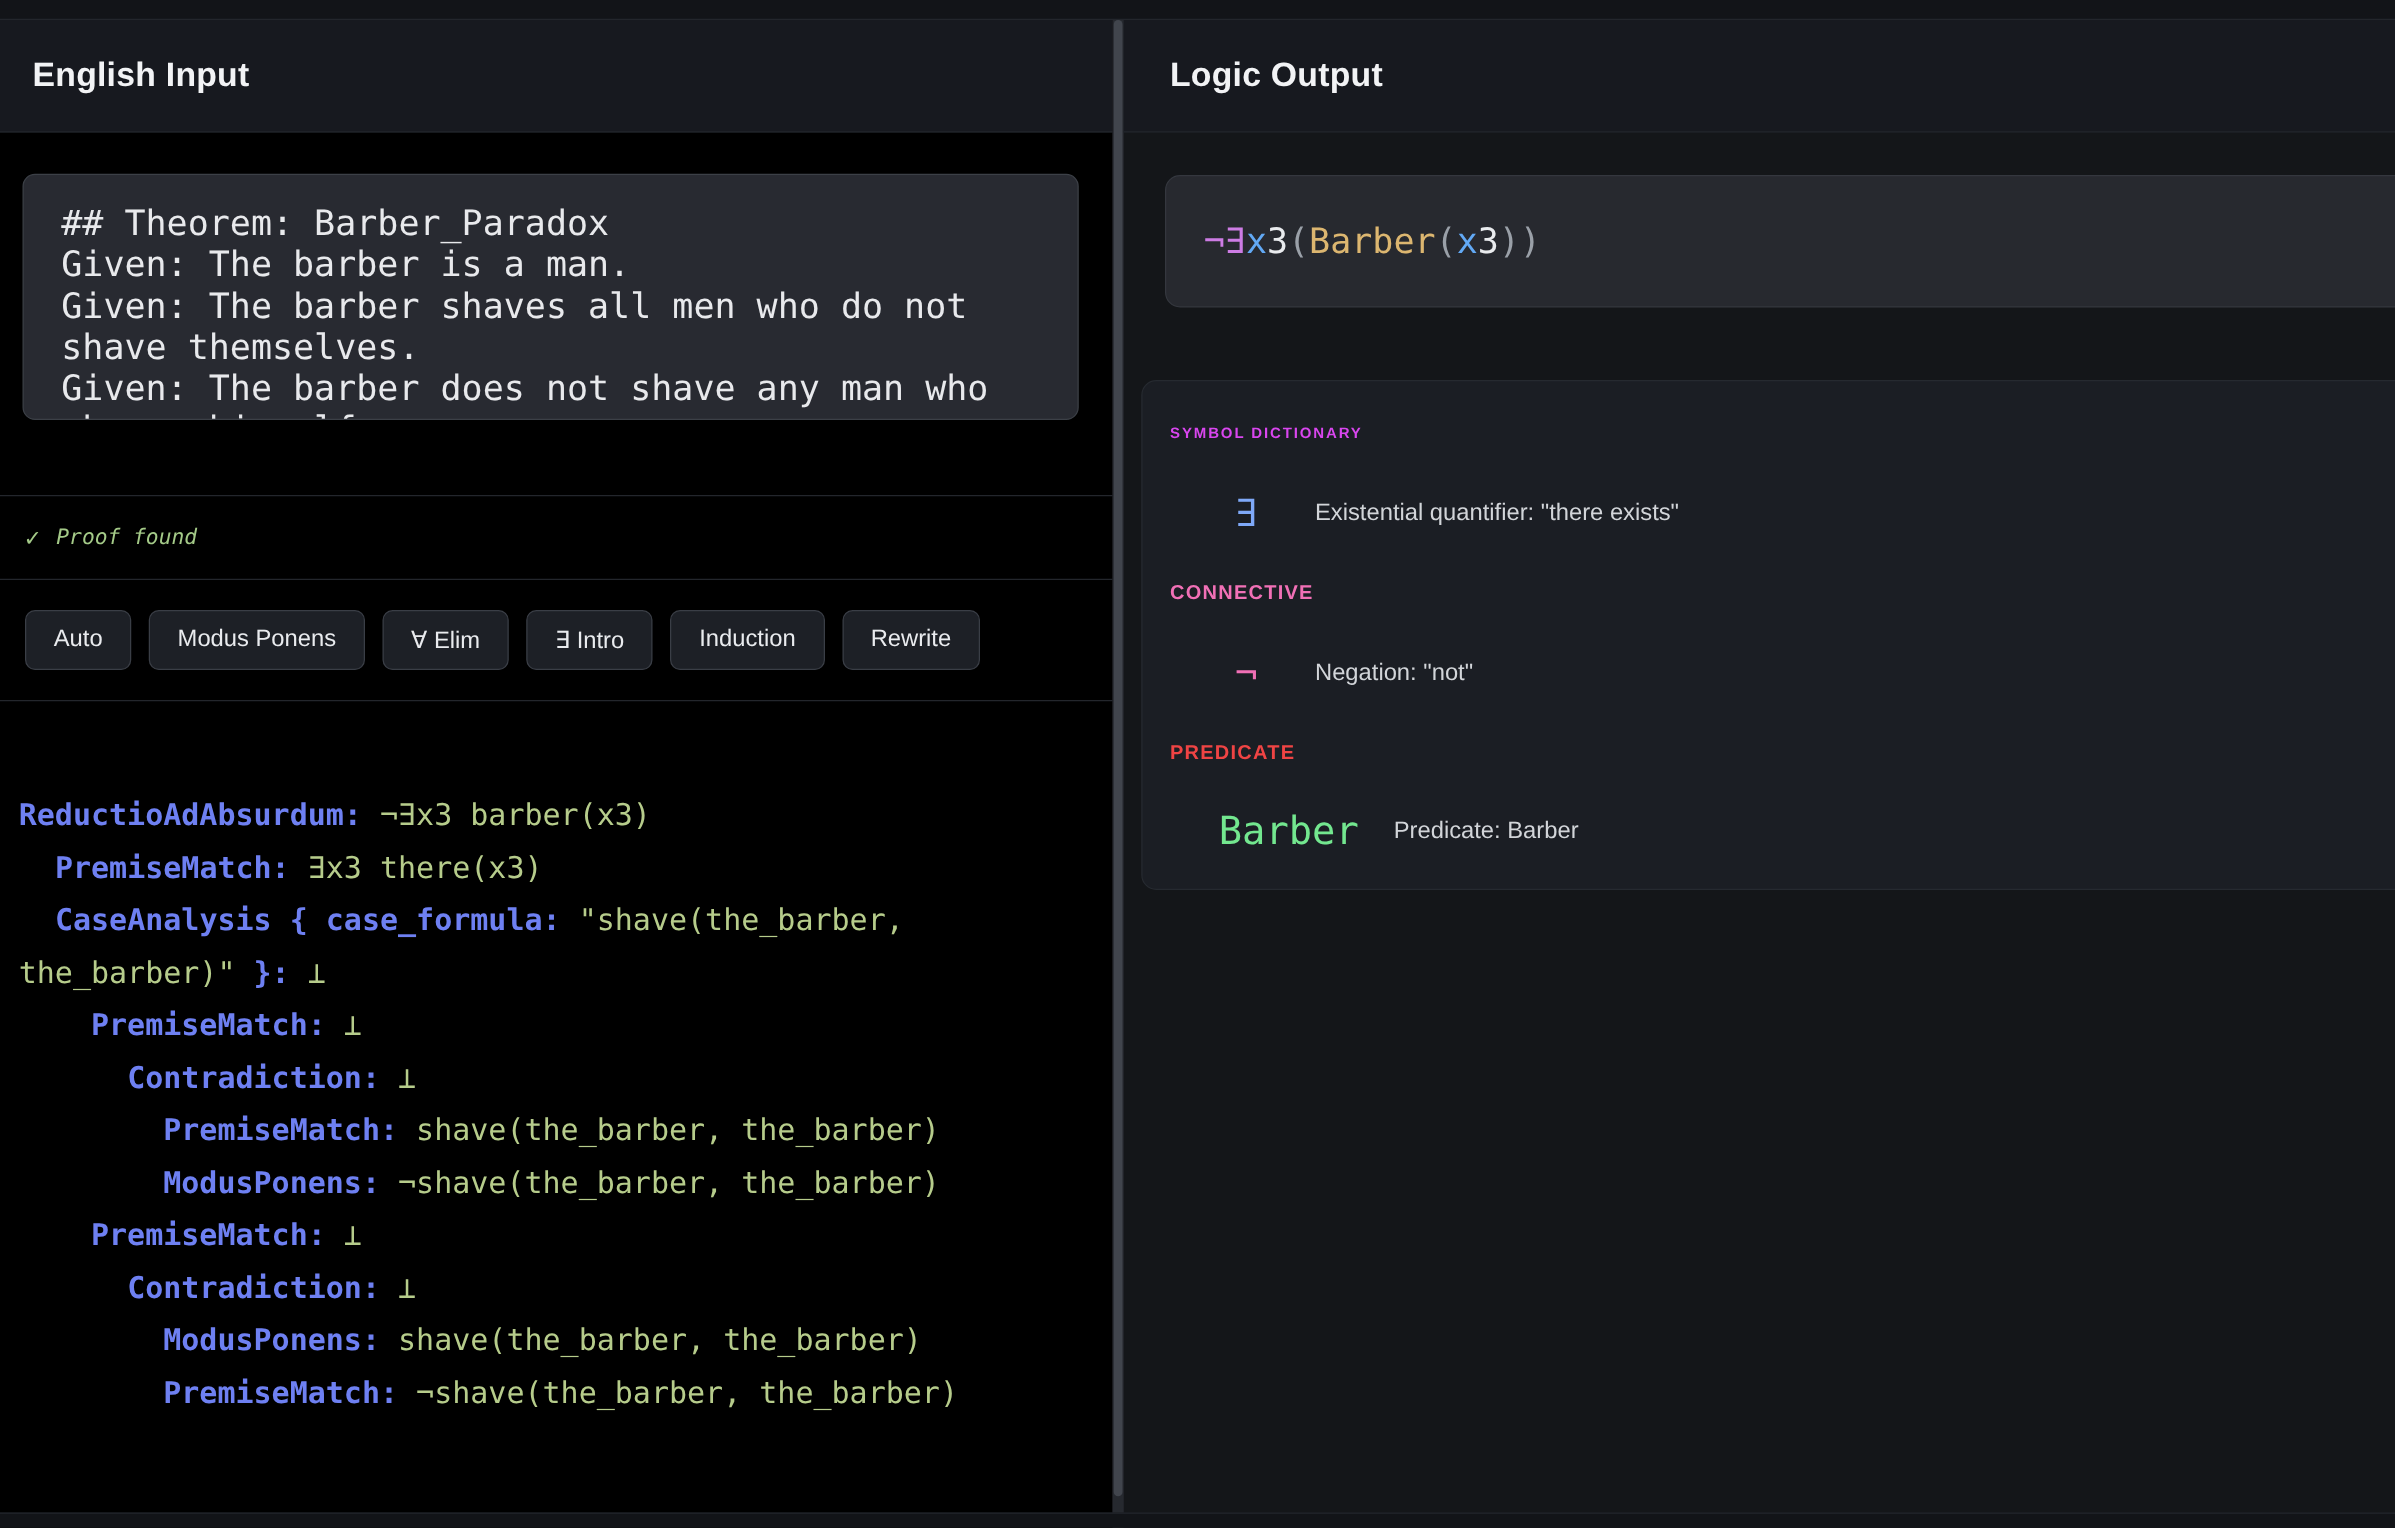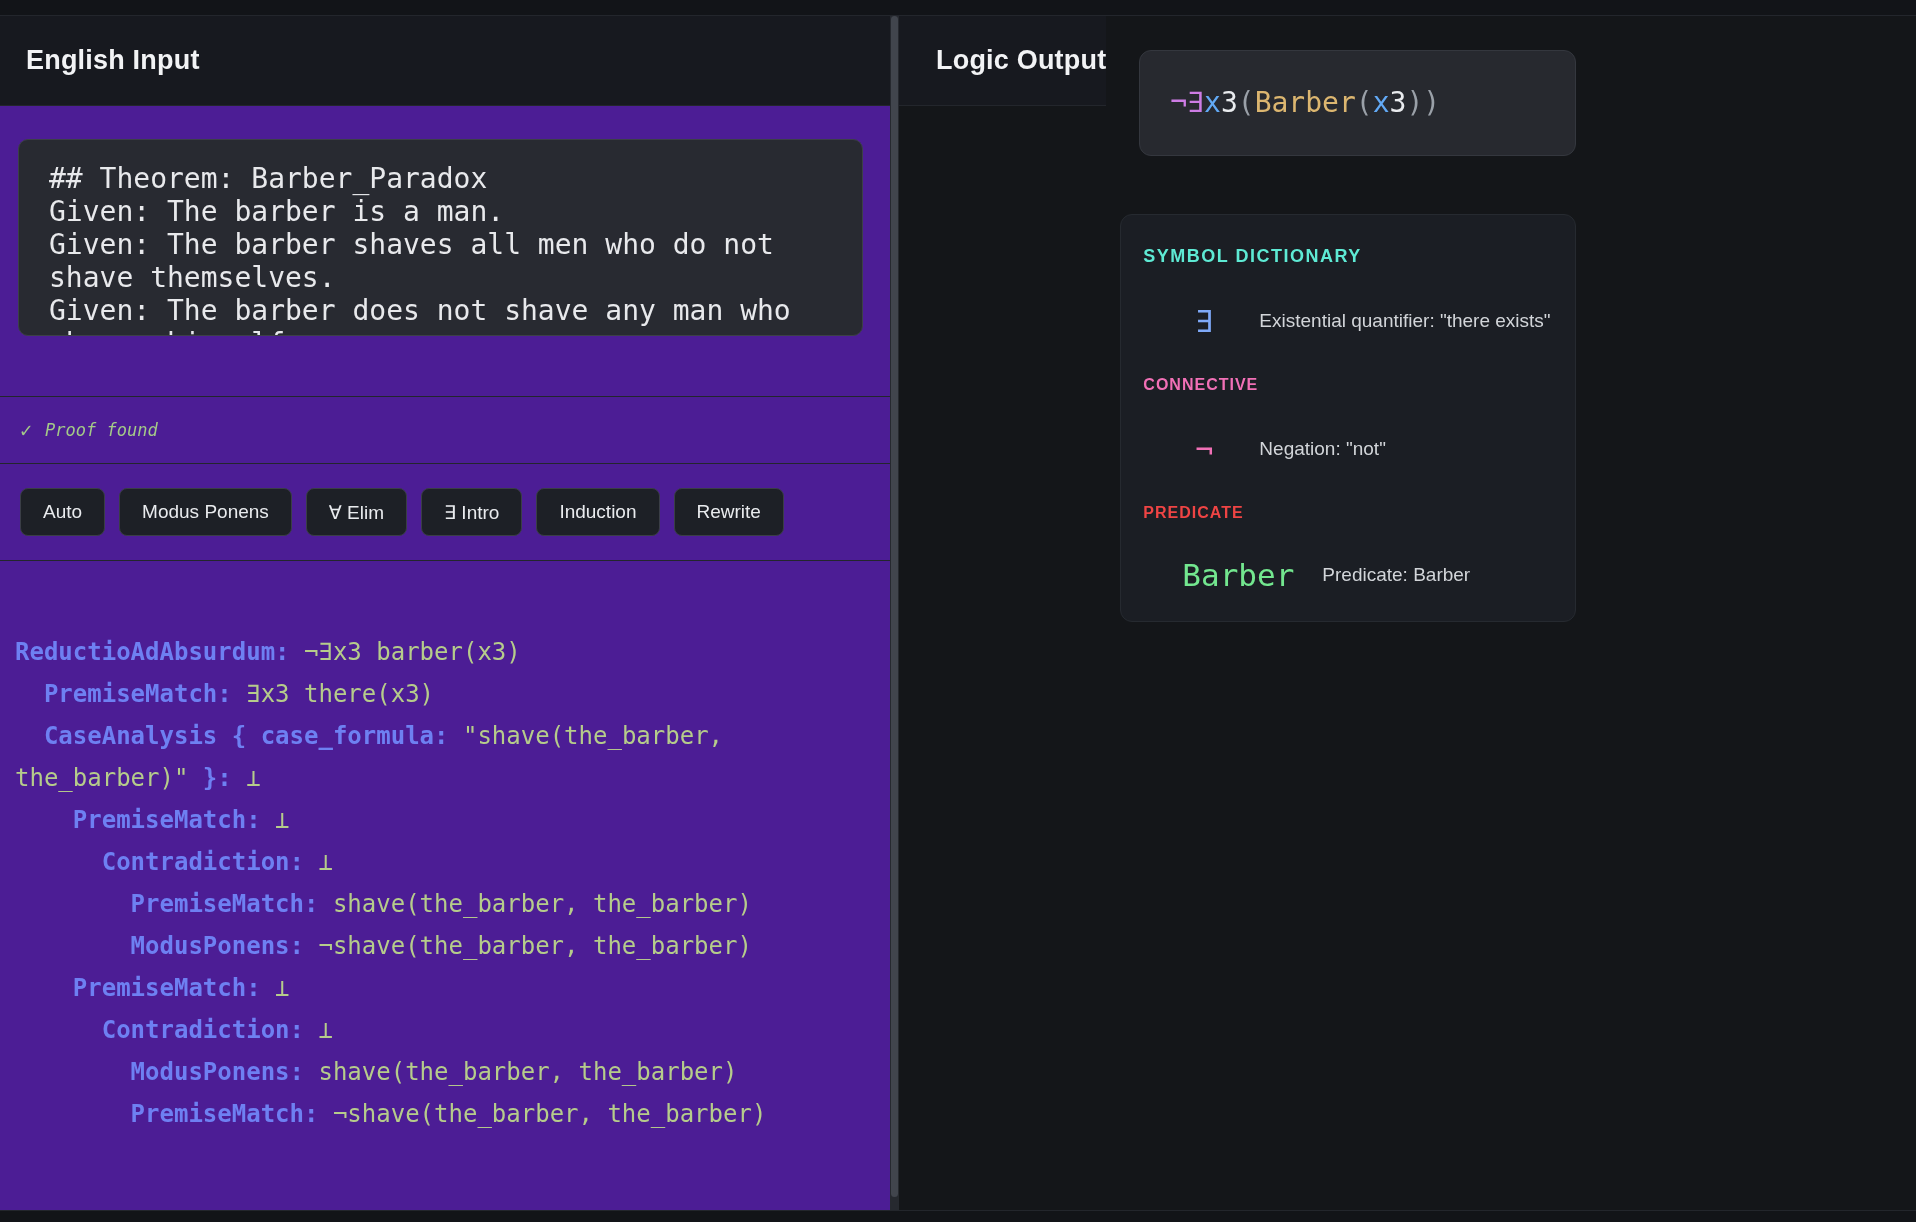--- a/index.html
+++ b/index.html
@@ -4,21 +4,21 @@
 <style>
   * { margin:0; padding:0; box-sizing:border-box; }
   html,body { width:1916px; height:1222px; overflow:hidden; background:#141619;
               font-family:"Liberation Sans", sans-serif; position:relative; }
 
   .topbar { height:16px; background:#121418; border-bottom:1px solid #23262c; }
 
   .columns { display:flex; height:1206px; }
 
   
-  .panel-left { width:890px; display:flex; flex-direction:column; background:#4c1d95; }
+  .panel-left { width:890px; display:flex; flex-direction:column; background:#000000; }
 
   .panel-header { height:90px; background:#17191f; border-bottom:1px solid #23262c;
                   display:flex; align-items:center; flex:0 0 auto; }
   .panel-left  .panel-header { padding-left:26px; }
   .panel-right .panel-header { padding-left:37px; }
   .panel-title { font-size:27px; font-weight:bold; color:#f2f3f5; letter-spacing:.2px; }
 
   .section-theorem { padding-top:33px; }
   .theorem-box { margin-left:18px; width:845px; height:197px; background:#282a31;
                  border:1px solid #3c4047; border-radius:10px; padding:22px 30px 6px 30px;
@@ -46,29 +46,29 @@
 
   .page-footer { position:absolute; left:0; bottom:0; width:1916px; height:12px;
                  background:#121418; border-top:1px solid #23262c; }
 
   
   .divider { width:9px; background:#26292f; position:relative; flex:0 0 auto; }
   .divider-thumb { position:absolute; left:1px; right:1px; top:0; bottom:25px;
                    background:#41454d; border-radius:4px; }
 
   
-  .panel-right { flex:1; display:flex; background:#141619; overflow:hidden; }
+  .panel-right { flex:1; display:flex; flex-direction:column; background:#141619; overflow:hidden; }
 
   .formula-box { margin:34px -24px 0 33px; background:#27292f; border:1px solid #34373e;
                  border-radius:12px; padding:32px 30px; font-family:"DejaVu Sans Mono", monospace;
                  font-size:28px; line-height:40px; white-space:pre; }
 
   .sym-card { margin:58px -24px 0 14px; background:#1b1e24; border:1px solid #262a30;
               border-radius:12px; padding:30px 24px 8px 22px; }
-  .dict-title { font-size:18px; font-weight:bold; letter-spacing:1.5px; color:#5eead4; line-height:22px; }
+  .dict-title { font-size:12px; font-weight:bold; letter-spacing:1.5px; color:#d946ef; line-height:22px; }
   .dict-group-label { font-size:16px; font-weight:bold; letter-spacing:1px; line-height:20px; margin-top:30px; }
   .dict-row { display:flex; align-items:center; padding-left:52px; height:48px; margin-top:30px; }
   .dict-sym { min-width:64px; font-family:"DejaVu Sans Mono", monospace; font-size:30px; }
   .dict-row--word { padding-left:39px; }
   .dict-row--word .dict-sym { min-width:0; margin-right:28px; font-size:31px; }
   .dict-desc { font-size:19px; color:#d2d5d9; }
   .dict-group--predicate .dict-row { margin-top:28px; margin-bottom:14px; }
 </style>
 </head>
 <body>

